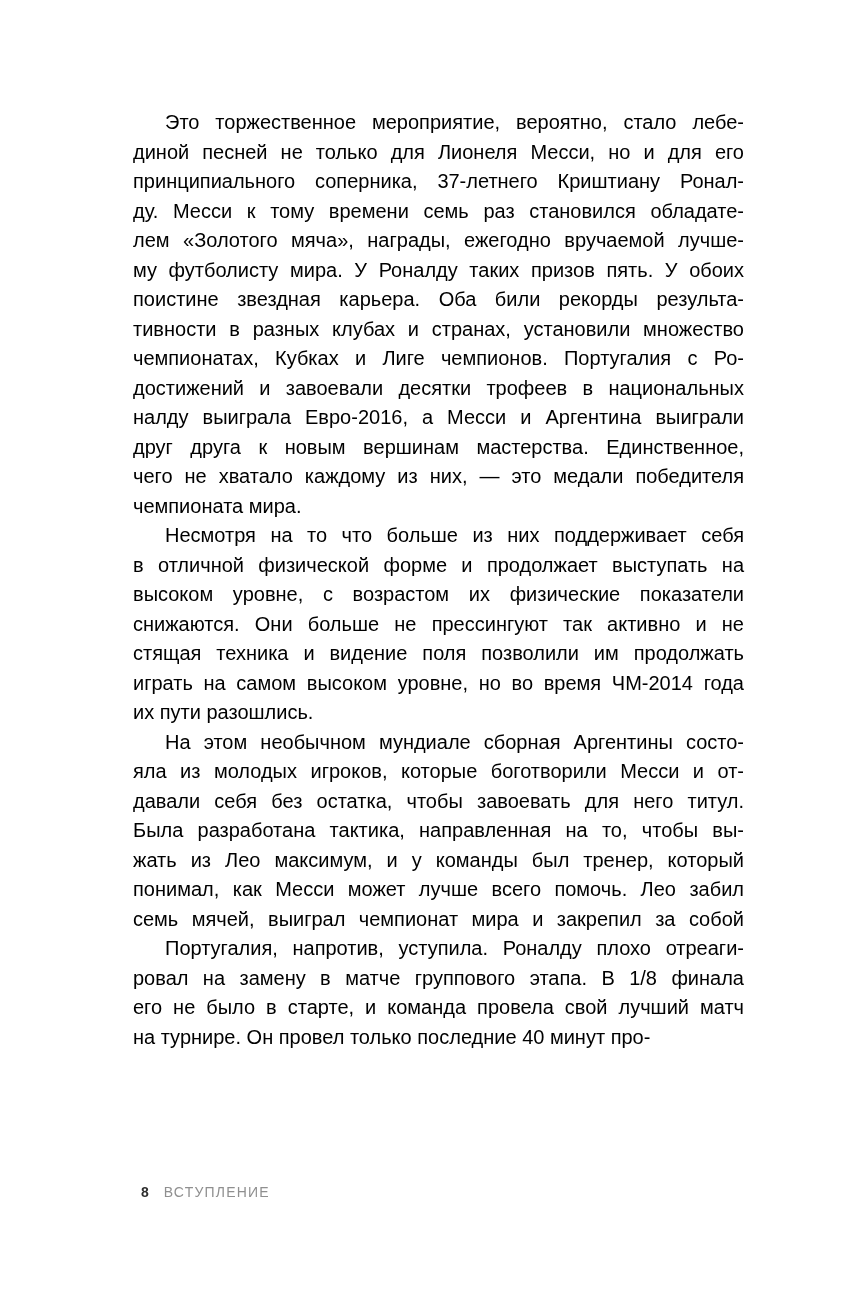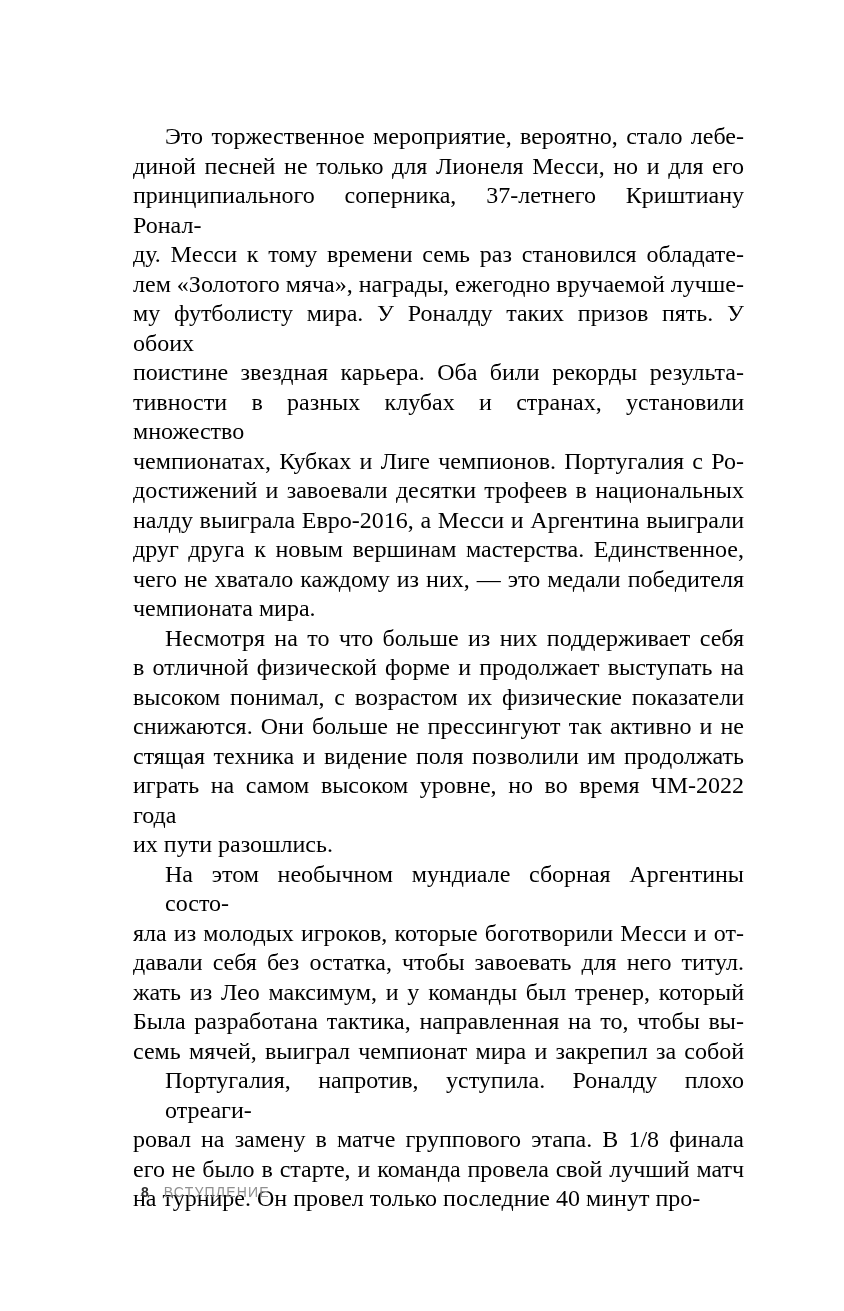--- a/index.html
+++ b/index.html
@@ -14,26 +14,25 @@
     position: relative;
     overflow: hidden;
   }
   .page {
     position: absolute;
     inset: 0;
   }
   .text-block {
     position: absolute;
     left: 133px;
-    top: 122px;
+    top: 108px;
     width: 611px;
     color: var(--text, #000000);
-    font-size: 24px;
+    font-size: 20px;
     line-height: 29.5px;
-    font-family: Liberation Serif, serif;
   }
   .paragraph {
     margin: 0;
   }
   .line {
     text-align: justify;
     text-align-last: justify;
     white-space: normal;
   }
   .line.first {
@@ -78,32 +77,33 @@
         <div class="line">чемпионатах, Кубках и Лиге чемпионов. Португалия с Ро-</div>
         <div class="line">достижений и завоевали десятки трофеев в национальных</div>
         <div class="line">налду выиграла Евро-2016, а Месси и Аргентина выиграли</div>
         <div class="line">друг друга к новым вершинам мастерства. Единственное,</div>
         <div class="line">чего не хватало каждому из них, — это медали победителя</div>
         <div class="line last">чемпионата мира.</div>
       </div>
       <div class="paragraph">
         <div class="line first">Несмотря на то что больше из них поддерживает себя</div>
         <div class="line">в отличной физической форме и продолжает выступать на</div>
-        <div class="line">высоком понимал, с возрастом их физические показатели</div>
+        <div class="line">высоком уровне, с возрастом их физические показатели</div>
         <div class="line">снижаются. Они больше не прессингуют так активно и не</div>
         <div class="line">стящая техника и видение поля позволили им продолжать</div>
-        <div class="line">играть на самом высоком уровне, но во время ЧМ-2022 года</div>
+        <div class="line">играть на самом высоком уровне, но во время ЧМ-2014 года</div>
         <div class="line last">их пути разошлись.</div>
       </div>
       <div class="paragraph">
         <div class="line first">На этом необычном мундиале сборная Аргентины состо-</div>
         <div class="line">яла из молодых игроков, которые боготворили Месси и от-</div>
         <div class="line">давали себя без остатка, чтобы завоевать для него титул.</div>
+        <div class="line">Была разработана тактика, направленная на то, чтобы вы-</div>
         <div class="line">жать из Лео максимум, и у команды был тренер, который</div>
-        <div class="line">Была разработана тактика, направленная на то, чтобы вы-</div>
+        <div class="line">понимал, как Месси может лучше всего помочь. Лео забил</div>
         <div class="line">семь мячей, выиграл чемпионат мира и закрепил за собой</div>
       </div>
       <div class="paragraph">
         <div class="line first">Португалия, напротив, уступила. Роналду плохо отреаги-</div>
         <div class="line">ровал на замену в матче группового этапа. В 1/8 финала</div>
         <div class="line">его не было в старте, и команда провела свой лучший матч</div>
         <div class="line last">на турнире. Он провел только последние 40 минут про-</div>
       </div>
     </div>
 

